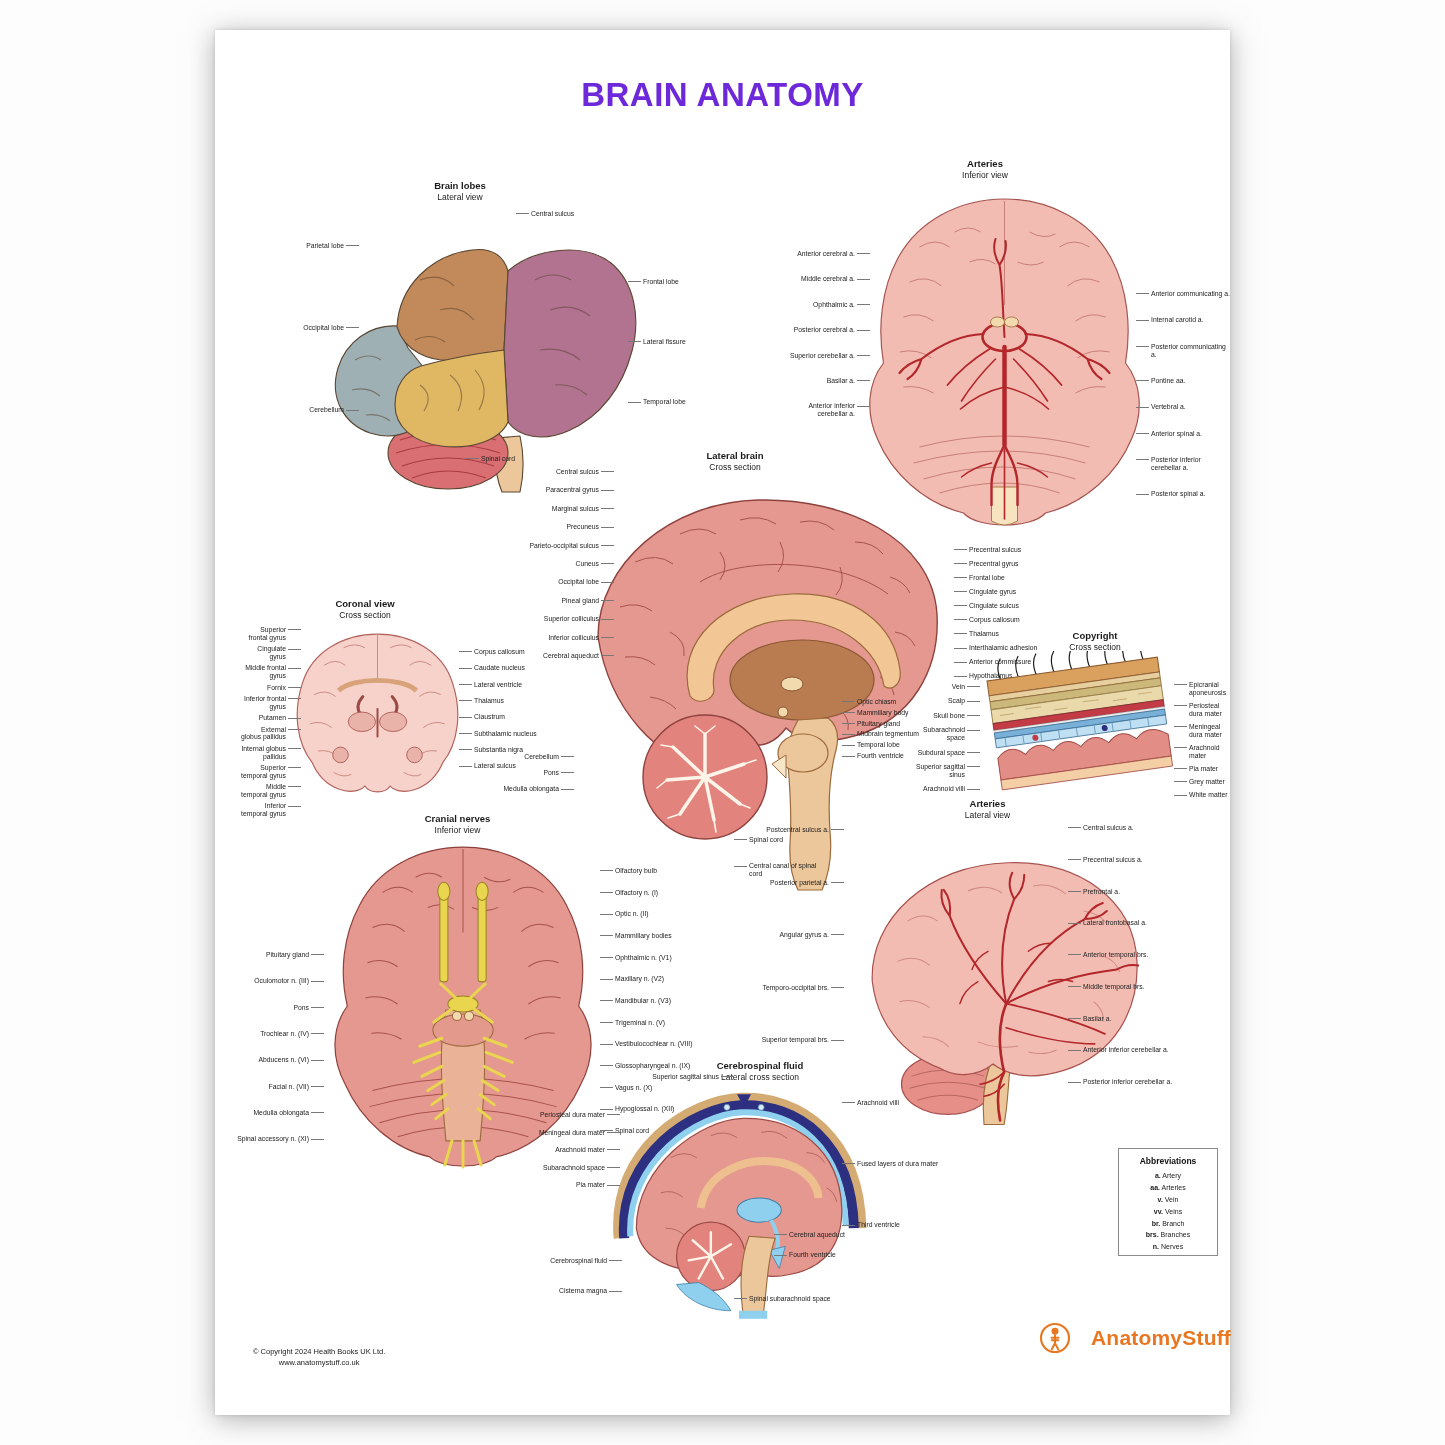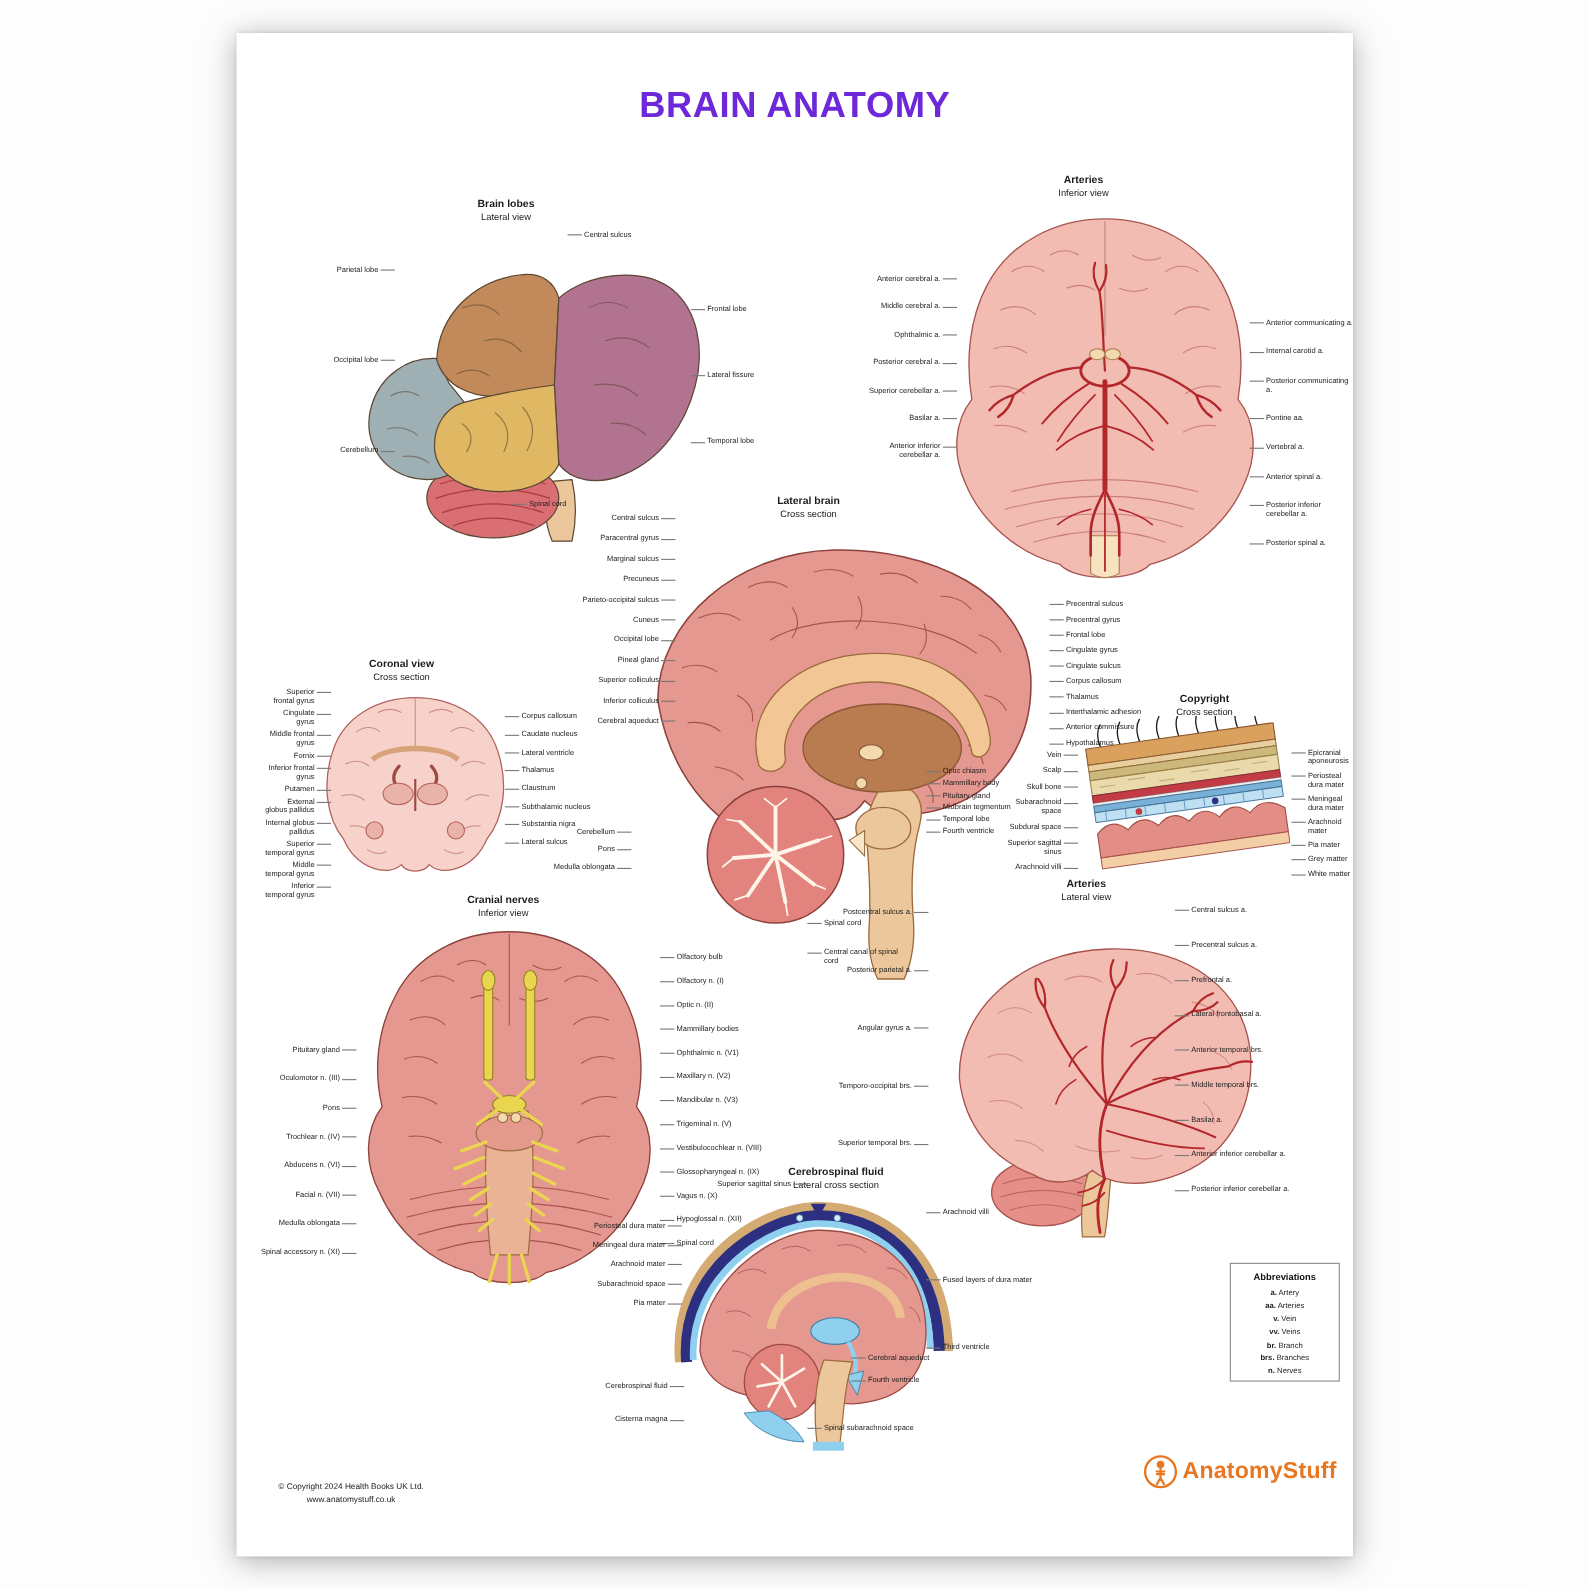--- a/index.html
+++ b/index.html
@@ -20,21 +20,21 @@
   .lbl-l::after{content:"";position:absolute;right:1px;top:.5em;width:13px;border-top:.8px solid #777;}
   .lbl-r{text-align:left;padding-left:16px;}
   .lbl-r::before{content:"";position:absolute;left:1px;top:.5em;width:13px;border-top:.8px solid #777;}
   .single{position:absolute;}
   .abbr-box{position:absolute;left:903px;top:1118px;width:100px;height:108px;border:1px solid #8a8a8a;
             background:#fff;box-sizing:border-box;padding:7px 4px;text-align:center;}
   .abbr-box .abbr-title{font-size:8.5px;font-weight:700;margin-bottom:4px;color:#111;}
   .abbr-box .abbr-item{font-size:7px;line-height:1.7;color:#222;}
   .abbr-box .abbr-item b{font-weight:700;}
   .footer-copy{position:absolute;left:38px;top:1316px;font-size:7.5px;line-height:1.5;color:#1a1a1a;text-align:center;}
-  .footer-logo{position:absolute;left:824px;top:1292px;display:flex;align-items:center;gap:4px;}
+  .footer-logo{position:absolute;left:824px;top:1292px;display:flex;align-items:center;gap:20px;}
   .footer-logo .brand-text{font-size:21px;font-weight:800;color:var(--c-brand-orange,#e87722);letter-spacing:.2px;}
   svg{display:block;}
 </style>
 </head>
 <body>
 
 <div class="poster">
 
   <div class="poster-title">BRAIN ANATOMY</div>
 

